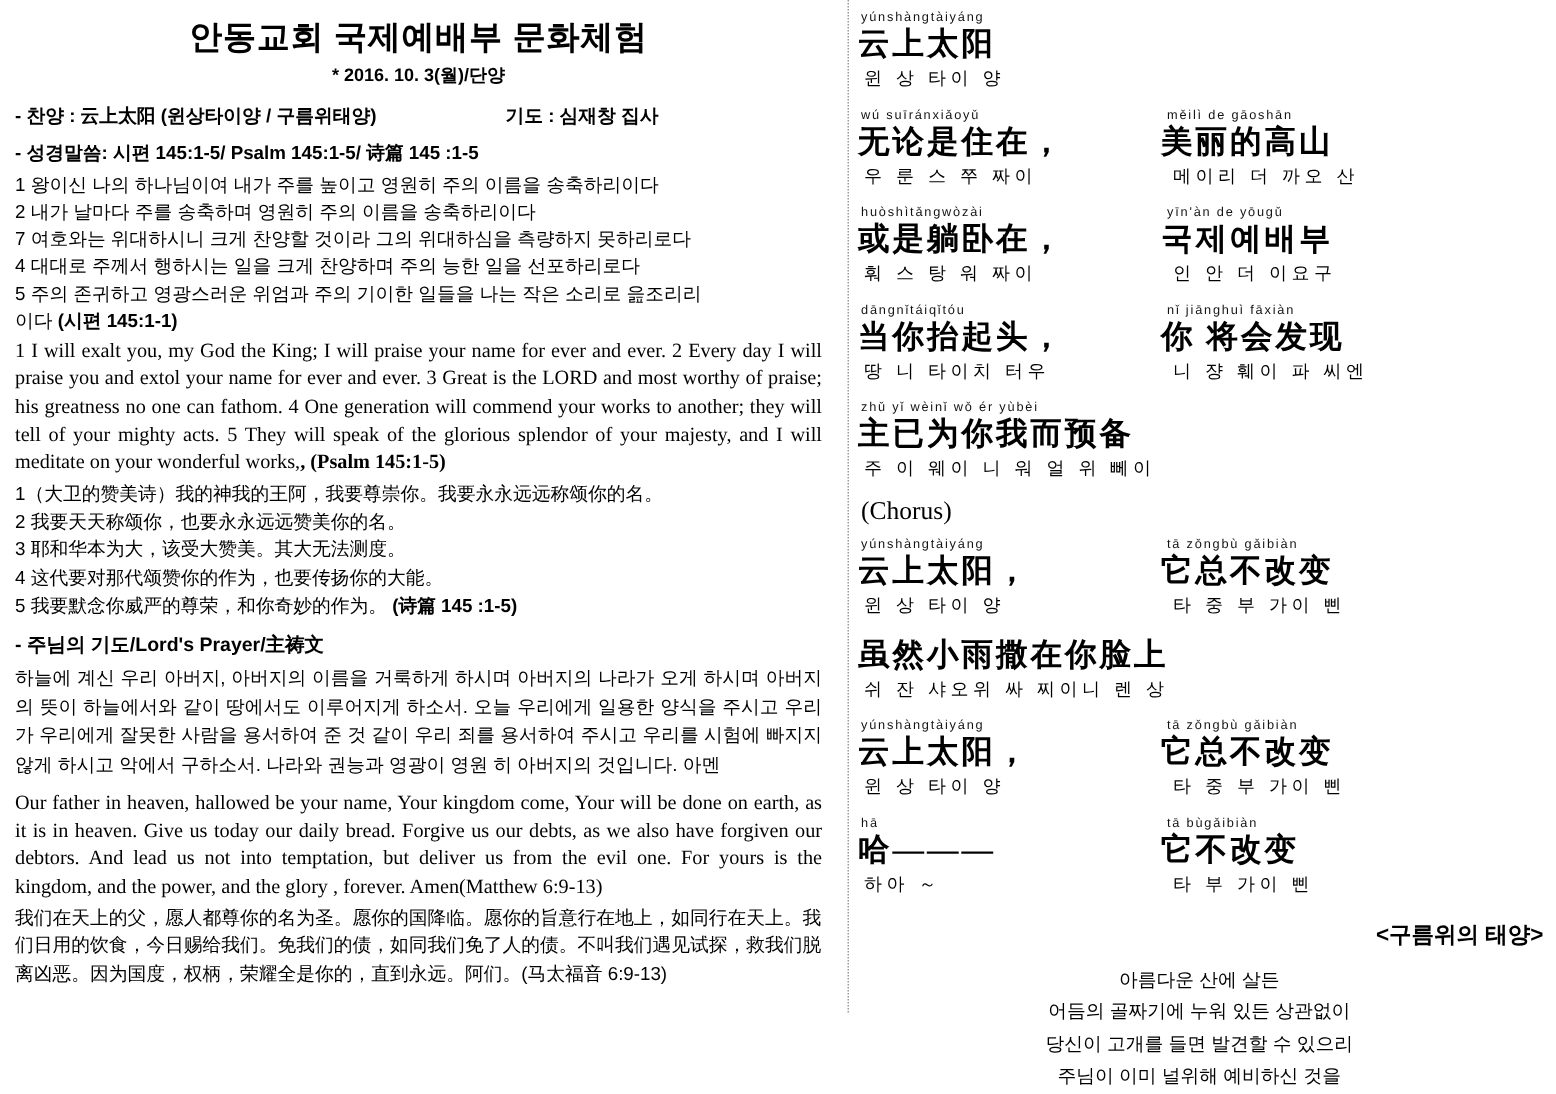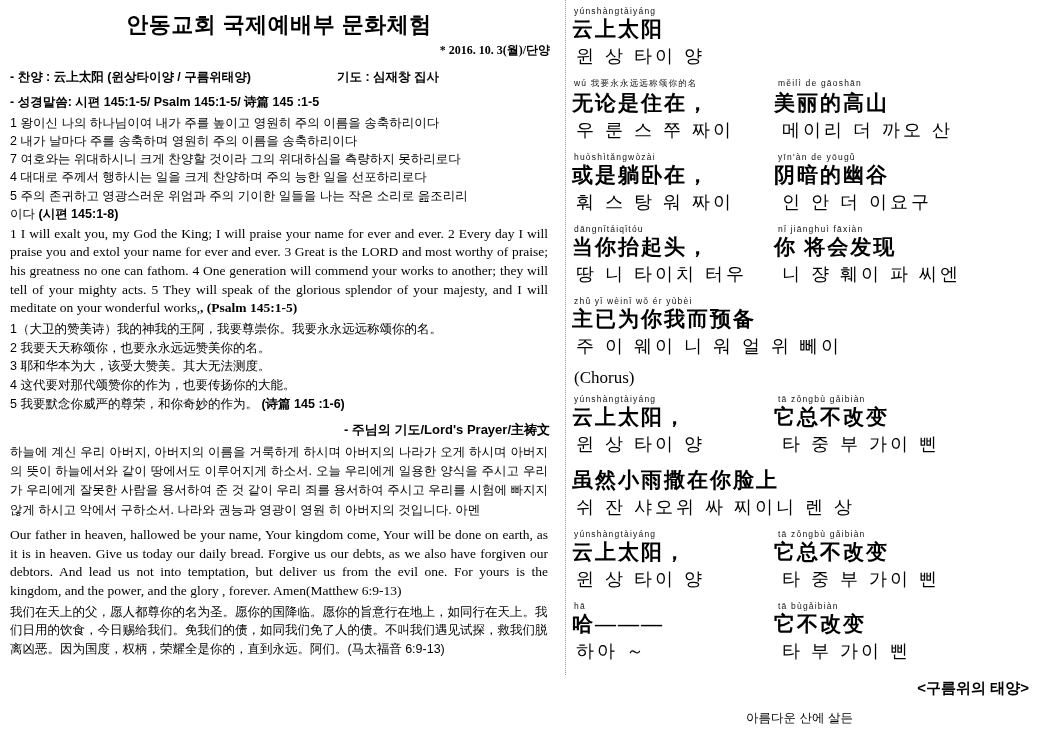--- a/index.html
+++ b/index.html
@@ -45,22 +45,22 @@
   
   .doc-title {
     text-align: center;
     font-family: "Liberation Sans", sans-serif;
     font-weight: bold;
     font-size: 22px;
     letter-spacing: 0.5px;
     margin: 6px 0 2px 0;
   }
   .doc-date {
-    text-align: right;
-    font-family: Liberation Serif, serif;
+    text-align: center;
+    font-family: Liberation Sans, sans-serif;
     font-weight: bold;
     font-size: 12px;
     margin: 2px 0 10px 0;
   }
   .hymn-row {
     font-family: "Liberation Sans", sans-serif;
     font-weight: bold;
     font-size: 12.5px;
     margin: 4px 0 8px 2px;
     display: flex;
@@ -94,21 +94,20 @@
     line-height: 1.5;
     margin-left: 2px;
   }
   .ref-bold { font-weight: bold; }
 
   .prayer-head {
     font-family: "Liberation Sans", sans-serif;
     font-weight: bold;
     font-size: 13px;
     margin: 7px 0 4px 2px;
-    text-align: right;
   }
   .kr-para {
     font-family: "Liberation Sans", sans-serif;
     font-size: 12.5px;
     line-height: 1.55;
     text-align: justify;
     margin: 0 2px 6px 2px;
   }
 
   
@@ -128,21 +127,21 @@
     align-items: baseline;
     font-family: "Liberation Serif", serif;
     font-size: 21px;
     font-weight: bold;
     letter-spacing: 2px;
     padding-left: 2px;
   }
   .kor-row {
     display: flex;
     font-family: "Liberation Sans", sans-serif;
-    font-size: 18px;
+    font-size: 12px;
     letter-spacing: 3px;
     padding-left: 6px;
     margin-top: 1px;
   }
   .chorus-label {
     font-family: "Liberation Serif", serif;
     font-size: 17px;
     font-weight: normal;
     margin: 2px 0 6px 4px;
   }
@@ -180,34 +179,34 @@
     </div>
 
     <div class="section-head">- 성경말씀: 시편 145:1-5/ Psalm 145:1-5/ 诗篇 145 :1-5</div>
 
     <div class="kr-line">1 왕이신 나의 하나님이여 내가 주를 높이고 영원히 주의 이름을 송축하리이다</div>
     <div class="kr-line">2 내가 날마다 주를 송축하며 영원히 주의 이름을 송축하리이다</div>
     <div class="kr-line">7 여호와는 위대하시니 크게 찬양할 것이라 그의 위대하심을 측량하지 못하리로다</div>
     <div class="kr-line">4 대대로 주께서 행하시는 일을 크게 찬양하며 주의 능한 일을 선포하리로다</div>
     <div class="kr-line">5 주의 존귀하고 영광스러운 위엄과 주의 기이한 일들을 나는 작은 소리로 읊조리리</div>
     <div class="kr-line">
-      <span>이다 </span><span class="ref-bold">(시편 145:1-8)</span>
+      <span>이다 </span><span class="ref-bold">(시편 145:1-1)</span>
     </div>
 
     <div class="en-block">
       <span>1 I will exalt you, my God the King; I will praise your name for ever and ever. 2 Every day I will praise you and extol your name for ever and ever. 3 Great is the LORD and most worthy of praise; his greatness no one can fathom. 4 One generation will commend your works to another; they will tell of your mighty acts. 5 They will speak of the glorious splendor of your majesty, and I will meditate on your wonderful works,</span><span class="ref-bold">, (Psalm 145:1-5)</span>
     </div>
 
     <div class="cn-line">1（大卫的赞美诗）我的神我的王阿，我要尊崇你。我要永永远远称颂你的名。</div>
     <div class="cn-line">2 我要天天称颂你，也要永永远远赞美你的名。</div>
     <div class="cn-line">3 耶和华本为大，该受大赞美。其大无法测度。</div>
     <div class="cn-line">4 这代要对那代颂赞你的作为，也要传扬你的大能。</div>
     <div class="cn-line">
       <span>5 我要默念你威严的尊荣，和你奇妙的作为。</span>
-      <span class="ref-bold">(诗篇 145 :1-6)</span>
+      <span class="ref-bold">(诗篇 145 :1-5)</span>
     </div>
 
     <div class="prayer-head">- 주님의 기도/Lord's Prayer/主祷文</div>
     <div class="kr-para">하늘에 계신 우리 아버지, 아버지의 이름을 거룩하게 하시며 아버지의 나라가 오게 하시며 아버지의 뜻이 하늘에서와 같이 땅에서도 이루어지게 하소서. 오늘 우리에게 일용한 양식을 주시고 우리가 우리에게 잘못한 사람을 용서하여 준 것 같이 우리 죄를 용서하여 주시고 우리를 시험에 빠지지 않게 하시고 악에서 구하소서. 나라와 권능과 영광이 영원 히 아버지의 것입니다. 아멘</div>
     <div class="en-block">Our father in heaven, hallowed be your name, Your kingdom come, Your will be done on earth, as it is in heaven. Give us today our daily bread. Forgive us our debts, as we also have forgiven our debtors. And lead us not into temptation, but deliver us from the evil one. For yours is the kingdom, and the power, and the glory , forever. Amen(Matthew 6:9-13)</div>
     <div class="cn-line">我们在天上的父，愿人都尊你的名为圣。愿你的国降临。愿你的旨意行在地上，如同行在天上。我们日用的饮食，今日赐给我们。免我们的债，如同我们免了人的债。不叫我们遇见试探，救我们脱离凶恶。因为国度，权柄，荣耀全是你的，直到永远。阿们。(马太福音 6:9-13)</div>
   </div>
 
   <div class="divider"></div>
 
@@ -216,41 +215,41 @@
     <div class="song-block">
 
       <div class="line-group">
         <div class="pinyin-row">yúnshàngtàiyáng</div>
         <div class="hanzi-row">云上太阳</div>
         <div class="kor-row">윈 상 타이 양</div>
       </div>
 
       <div class="line-group">
         <div class="two-col-line">
-          <div class="pinyin-row">wú 我要永永远远称颂你的名</div>
+          <div class="pinyin-row">wú suīránxiǎoyǔ</div>
           <div class="pinyin-row">měilì de gāoshān</div>
         </div>
         <div class="two-col-line">
           <div class="hanzi-row">无论是住在，</div>
           <div class="hanzi-row">美丽的高山</div>
         </div>
         <div class="two-col-line">
           <div class="kor-row">우 룬 스 쭈 짜이</div>
           <div class="kor-row">메이리 더 까오 산</div>
         </div>
       </div>
 
       <div class="line-group">
         <div class="two-col-line">
           <div class="pinyin-row">huòshìtǎngwòzài</div>
           <div class="pinyin-row">yīn'àn de yōugǔ</div>
         </div>
         <div class="two-col-line">
           <div class="hanzi-row">或是躺卧在，</div>
-          <div class="hanzi-row">阴暗的幽谷</div>
+          <div class="hanzi-row">국제예배부</div>
         </div>
         <div class="two-col-line">
           <div class="kor-row">훠 스 탕 워 짜이</div>
           <div class="kor-row">인 안 더 이요구</div>
         </div>
       </div>
 
       <div class="line-group">
         <div class="two-col-line">
           <div class="pinyin-row">dāngnǐtáiqǐtóu</div>

